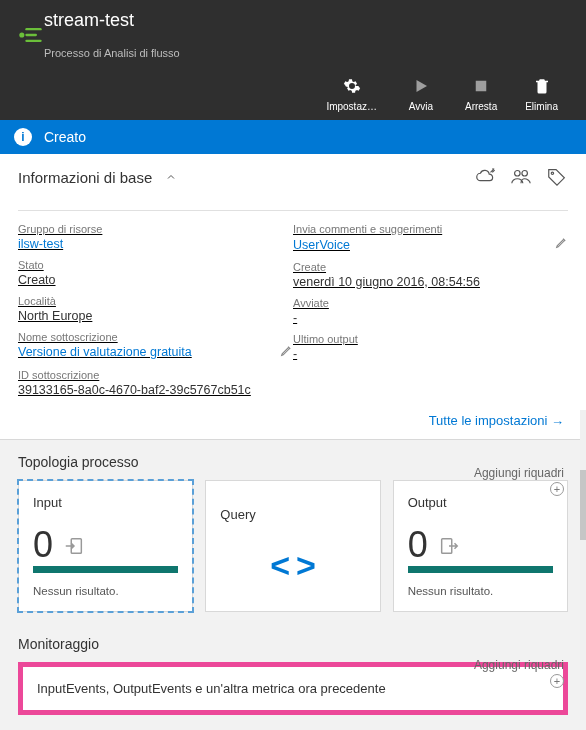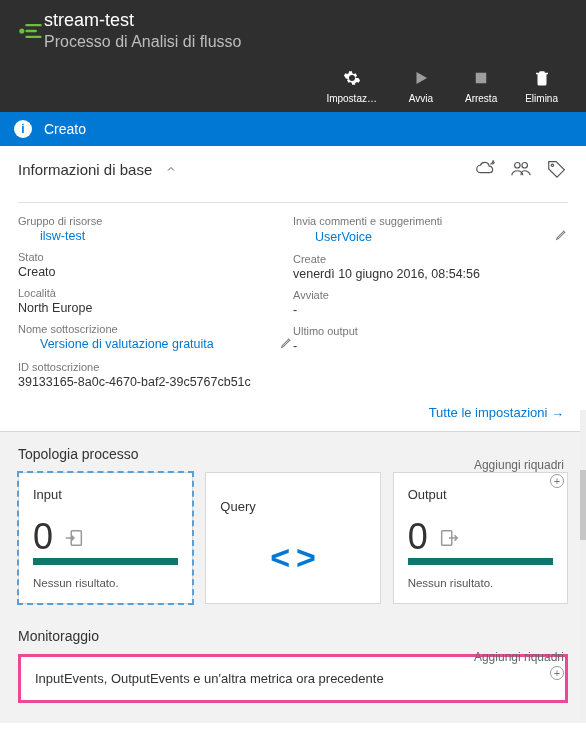--- a/index.html
+++ b/index.html
@@ -2,65 +2,65 @@
 <html><head>
 <meta charset="utf-8">
 <style>
 * { margin: 0; padding: 0; box-sizing: border-box; font-family: 'Segoe UI', Tahoma, sans-serif; }
 body { width: 586px; height: 730px; background: #fff; overflow: hidden; position: relative; }
 
 .header-dark { background: #2f2f2f; color: #fff; padding: 10px 16px 0; }
 .header-title-row { display: flex; align-items: center; }
 .header-icon { width: 28px; height: 28px; }
 .header-titles h1 { font-size: 18px; font-weight: 400; }
-.header-titles .subtitle { font-size: 16px; color: #bdbdbd; margin-top: 2px; }
+.header-titles .subtitle { font-size: 11px; color: #bdbdbd; margin-top: 16px; }
 
 .toolbar { display: flex; gap: 4px; margin-top: 12px; justify-content: flex-end; }
 .tool-btn { background: transparent; border: none; color: #fff; font-size: 10px; text-align: center; padding: 6px 12px 8px; cursor: pointer; min-width: 56px; }
 .tool-btn .tool-icon { display: block; margin: 0 auto 4px; }
 
 .blue-bar { background: #0078d4; color: #fff; display: flex; align-items: center; padding: 8px 14px; font-size: 14px; }
 .info-circle { width: 18px; height: 18px; border-radius: 50%; background: #fff; color: #0078d4; display: inline-flex; align-items: center; justify-content: center; font-weight: bold; font-size: 12px; margin-right: 12px; }
 
 .section-panel { padding: 12px 18px; }
 .section-header { display: flex; align-items: center; justify-content: space-between; }
 .section-title { font-size: 15px; color: #333; }
 .chevron-up { margin-left: 8px; }
 .action-icons { display: flex; gap: 14px; }
 .action-icons svg { color: #555; }
 
 .divider { border: none; border-top: 1px solid #e0e0e0; margin: 8px 18px 0; }
 
-.info-grid { display: flex; padding: 12px 18px 0; gap: 0; }
+.info-grid { display: flex; padding: 12px 18px 0; gap: 0; text-decoration: underline; }
 .info-col { flex: 1; position: relative; }
 .label { font-size: 11px; color: #777; margin-top: 8px; }
 .label:first-child { margin-top: 0; }
 .value { font-size: 12.5px; color: #333; margin-top: 2px; }
-.value.link { color: #0078d4; cursor: pointer; margin-left: 22px; }
+.value.link { color: #0078d4; cursor: pointer; }
 
 .all-settings { text-align: right; padding: 14px 22px 10px; }
 .all-settings a { color: #0078d4; font-size: 13px; text-decoration: none; }
 
 .gray-area { background: #f2f2f2; border-top: 1px solid #d8d8d8; padding: 14px 18px 20px; position: relative; }
 .gray-section-title { font-size: 14px; color: #333; }
 .add-tiles { position: absolute; right: 22px; top: 26px; text-align: right; font-size: 12px; color: #666; }
 .plus-circle { display: inline-block; width: 14px; height: 14px; border: 1px solid #999; border-radius: 50%; text-align: center; line-height: 12px; font-size: 11px; color: #777; margin-top: 2px; }
 
 .tiles-row { display: flex; gap: 12px; margin-top: 10px; }
 .tile { background: #fff; border: 1px solid #d8d8d8; flex: 1; padding: 14px; min-height: 132px; display: flex; flex-direction: column; cursor: pointer; }
 .tile.selected { outline: 2px dashed #5aa0d8; outline-offset: -1px; }
 .tile-title { font-size: 13px; color: #333; margin-bottom: 14px; }
 .tile-big { font-size: 36px; font-weight: 400; color: #333; display: flex; align-items: center; gap: 10px; }
 .tile-icon svg { color: #888; }
 .tile-footer { font-size: 11.5px; color: #555; margin-top: auto; padding-top: 12px; border-top: 7px solid #0f766e; }
 .tile.query { align-items: center; justify-content: center; }
 .query-arrows { font-size: 34px; font-weight: 600; color: #0078d4; display: flex; align-items: center; gap: 6px; margin-top: 10px; }
 
 .monitor-section { background: #f2f2f2; padding: 4px 18px 20px; position: relative; }
-.metric-card { background: #fff; border: 3px solid #ec4899; padding: 14px; font-size: 13px; color: #333; margin-top: 10px; cursor: pointer; }
+.metric-card { background: #fff; border: 5px solid #ec4899; padding: 14px; font-size: 13px; color: #333; margin-top: 10px; cursor: pointer; }
 
 .scrollbar-edge { position: absolute; right: 0; top: 410px; width: 6px; height: 310px; background: #f0f0f0; }
 .scroll-thumb { width: 6px; height: 70px; background: #c6c6c6; position: absolute; top: 60px; }
 </style>
 </head>
 <body>
 
 <div class="header-dark">
   <div class="header-title-row">
     <span class="header-icon">

